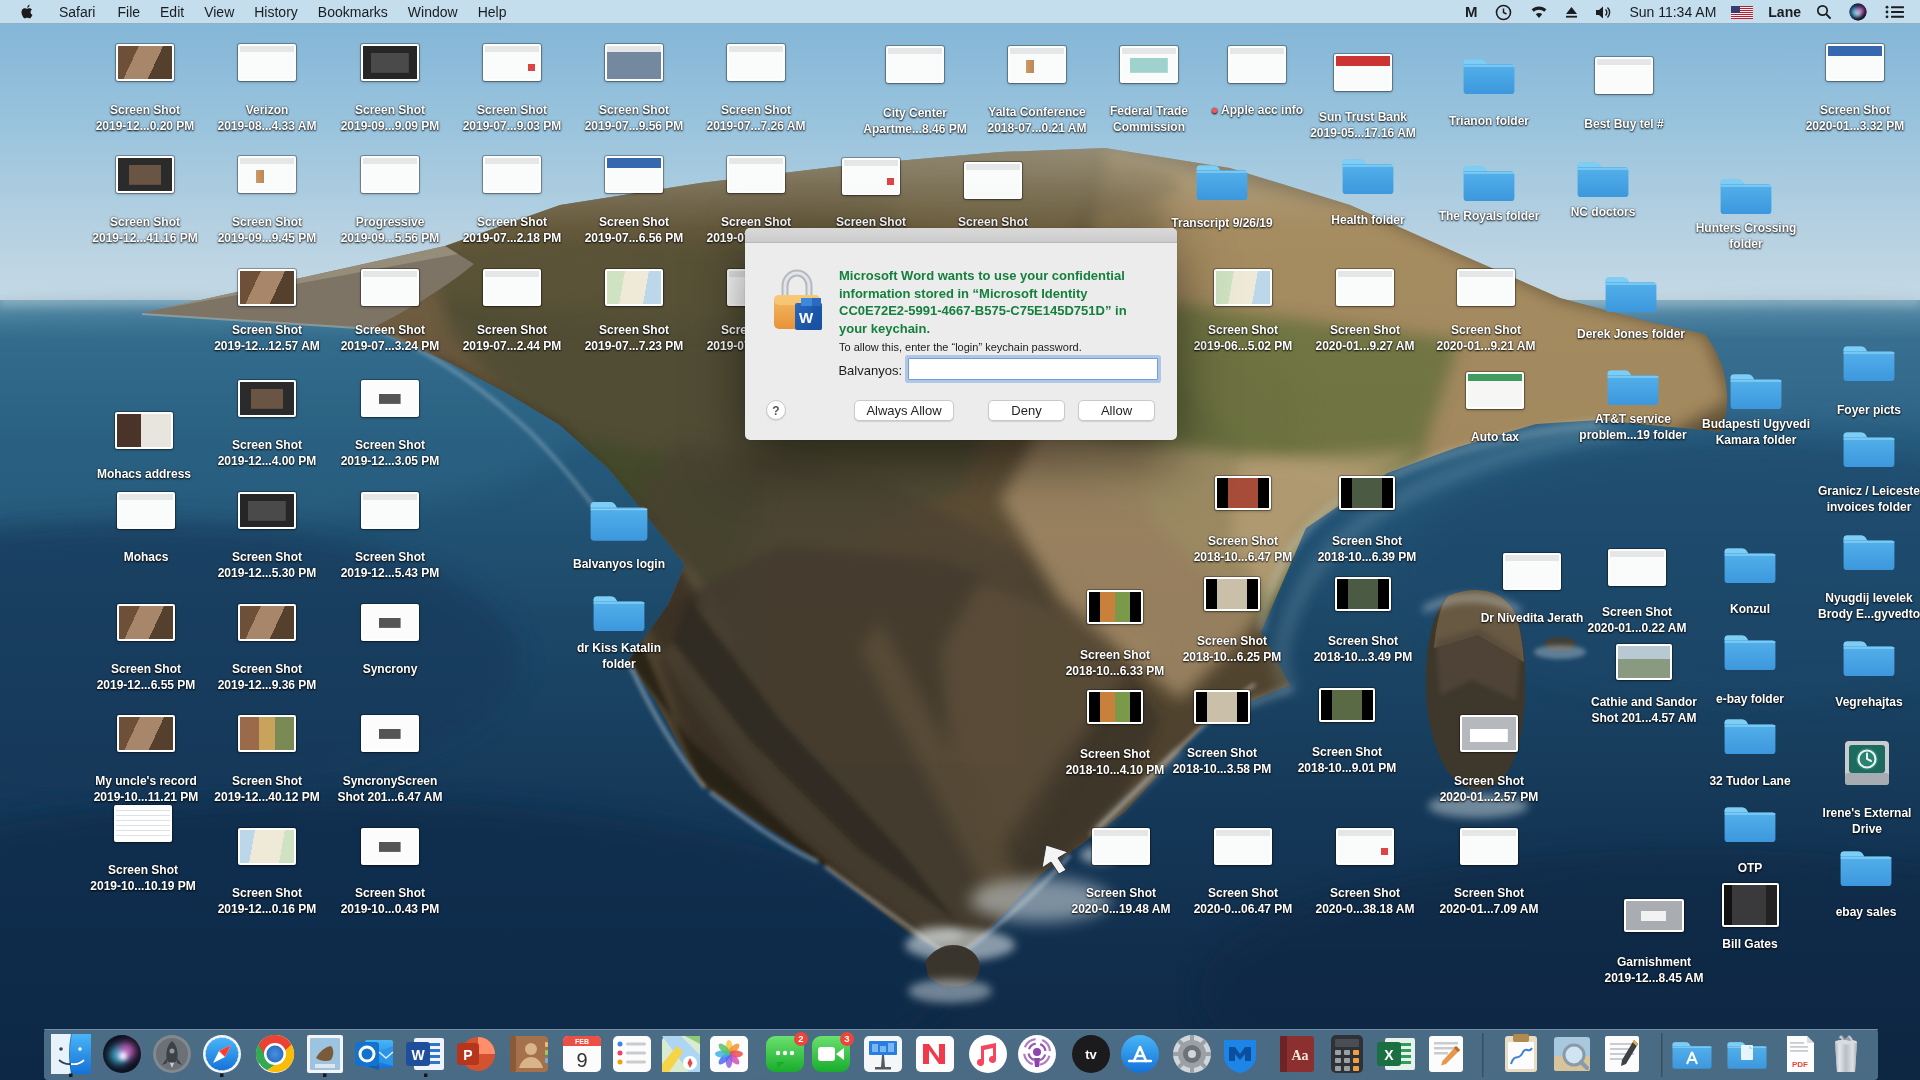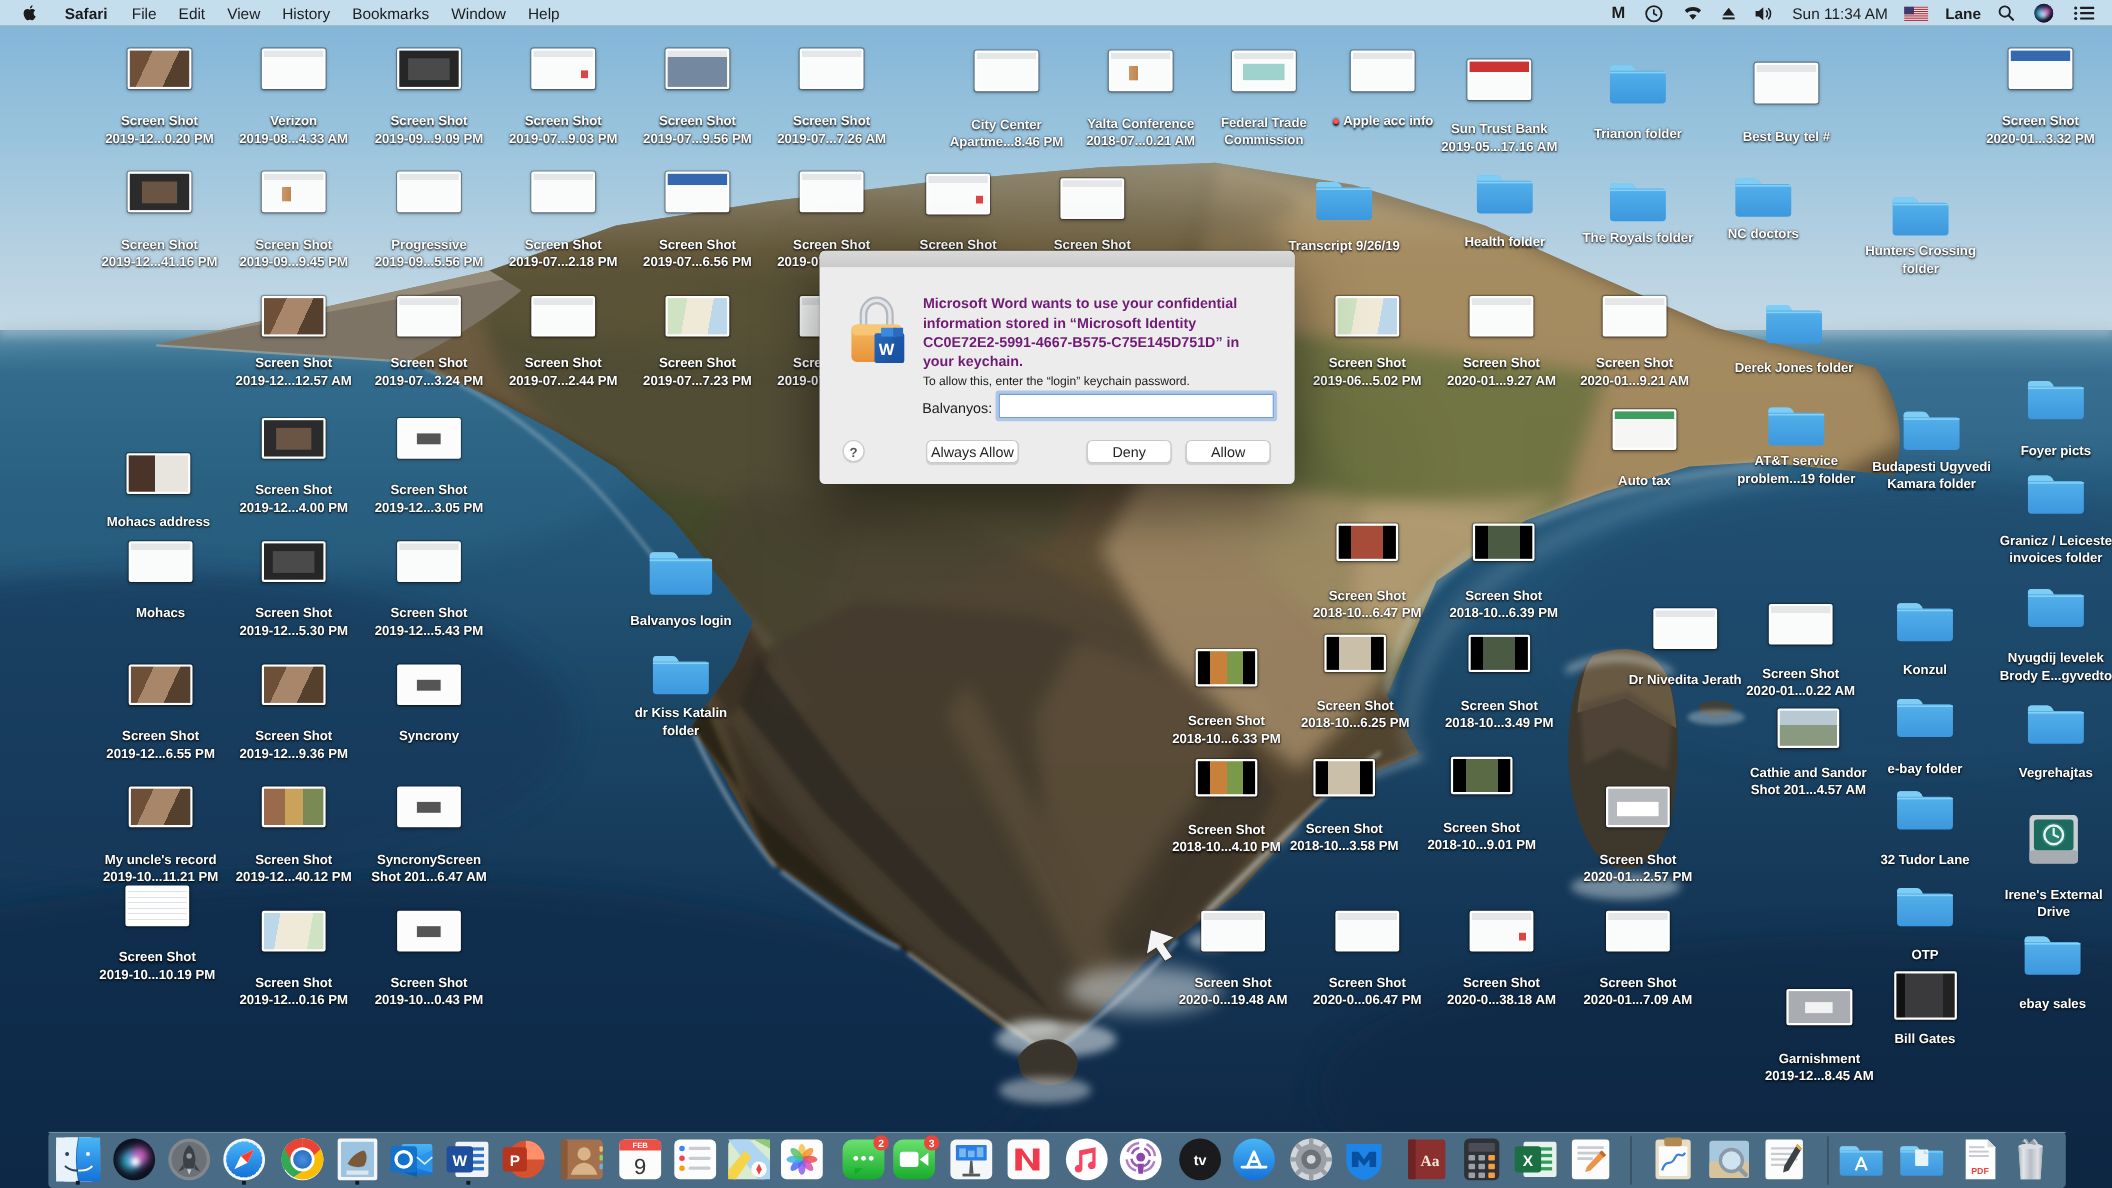--- a/index.html
+++ b/index.html
@@ -1,26 +1,26 @@
 <!DOCTYPE html>
 <html><head><meta charset="utf-8"><title>Desktop</title><style>
 *{margin:0;padding:0;box-sizing:border-box}
 html,body{width:1920px;height:1080px;overflow:hidden;background:#0d2440;font-family:"Liberation Sans",sans-serif}
 .wrap{position:relative;width:1920px;height:1080px;overflow:hidden}
 .th{position:absolute;background:#fff;border-radius:2px;box-shadow:0 0 0 1px rgba(0,0,0,.28),0 1px 3px rgba(0,0,0,.35)}
 .tc{position:absolute;left:2px;top:2px;right:2px;bottom:2px}
 .lbl{position:absolute;width:160px;text-align:center;font-size:12px;line-height:16px;font-weight:700;color:#fff;text-shadow:0 1px 2px rgba(0,0,0,.95),0 0 2px rgba(0,0,0,.6);letter-spacing:0}
 .mb{position:absolute;left:0;top:0;width:1920px;height:24px;background:#c4deee;border-bottom:1px solid rgba(60,90,110,.35);font-size:14px;color:#1b1c1e;white-space:nowrap}
 .mi{display:inline-block;padding:0 10px;line-height:24px;font-weight:400}
-.mi.b{font-weight:700;padding:0 12px}
+.mi.b{font-weight:400;padding:0 12px}
 .mr{position:absolute;right:0;top:0;line-height:24px;display:flex;align-items:center;height:24px}
 .mt{font-size:14px;margin:0 7px}
 .dlg{position:absolute;left:745px;top:228px;width:432px;height:212px;background:#ececec;border-radius:5px;box-shadow:0 22px 55px rgba(0,0,0,.5),0 0 1px rgba(0,0,0,.4)}
 .dtb{position:absolute;left:0;top:0;width:432px;height:15px;background:linear-gradient(#d9d9d9,#cbcbcb);border-bottom:1px solid #b8b8b8;border-radius:5px 5px 0 0}
-.dh{position:absolute;left:94px;top:39px;width:330px;font-size:13px;line-height:17.5px;font-weight:700;color:#701a75}
+.dh{position:absolute;left:94px;top:39px;width:330px;font-size:13px;line-height:17.5px;font-weight:700;color:#15803d}
 .ds{position:absolute;left:94px;top:113px;width:330px;font-size:11px;color:#1a1a1a}
 .dpl{position:absolute;left:0px;top:135px;width:157px;text-align:right;font-size:13px;color:#1a1a1a}
 .dpf{position:absolute;left:163px;top:130px;width:250px;height:22px;background:#fff;border:1px solid #6f9ddf;box-shadow:0 0 0 3px rgba(115,160,225,.5);border-radius:1px}
 .dq{position:absolute;left:21px;top:172px;width:20px;height:20px;border-radius:50%;background:#fff;border:1px solid #c9c9c9;text-align:center;line-height:20px;font-size:12px;font-weight:700;color:#555;box-shadow:0 1px 1px rgba(0,0,0,.12)}
 .btn{position:absolute;height:21px;background:#fff;border:1px solid #c9c9c9;border-radius:5px;text-align:center;line-height:20px;font-size:13px;color:#242424;box-shadow:0 1px 1px rgba(0,0,0,.12)}
 </style></head>
 <body>
 <div class="wrap">
 <svg width="1920" height="1080" viewBox="0 0 1920 1080" style="position:absolute;left:0;top:0">
 <defs>
@@ -898,16 +898,16 @@
 <rect x="44" y="36" width="10" height="27" rx="2" fill="#1a55a8" opacity="0.6"></rect>
 <rect x="33" y="31" width="14" height="8" fill="#3c88dd"></rect>
 <rect x="44" y="31" width="9" height="8" fill="#2a6ac0"></rect>
 <text x="38" y="56" font-family="Liberation Sans" font-size="15" font-weight="bold" fill="#fff" text-anchor="middle">W</text>
 </svg></div>
 <div class="dh">Microsoft Word wants to use your confidential<br>information stored in “Microsoft Identity<br>CC0E72E2-5991-4667-B575-C75E145D751D” in<br>your keychain.</div>
 <div class="ds">To allow this, enter the “login” keychain password.</div>
 <div class="dpl">Balvanyos:</div>
 <div class="dpf"></div>
 <div class="dq">?</div>
-<div class="btn" style="left:97px;top:172px;width:84px">Always Allow</div>
+<div class="btn" style="left:109px;top:172px;width:100px">Always Allow</div>
 <div class="btn" style="left:243px;top:172px;width:77px">Deny</div>
 <div class="btn" style="left:333px;top:172px;width:77px">Allow</div>
 </div>
 </div>
 </body></html>

